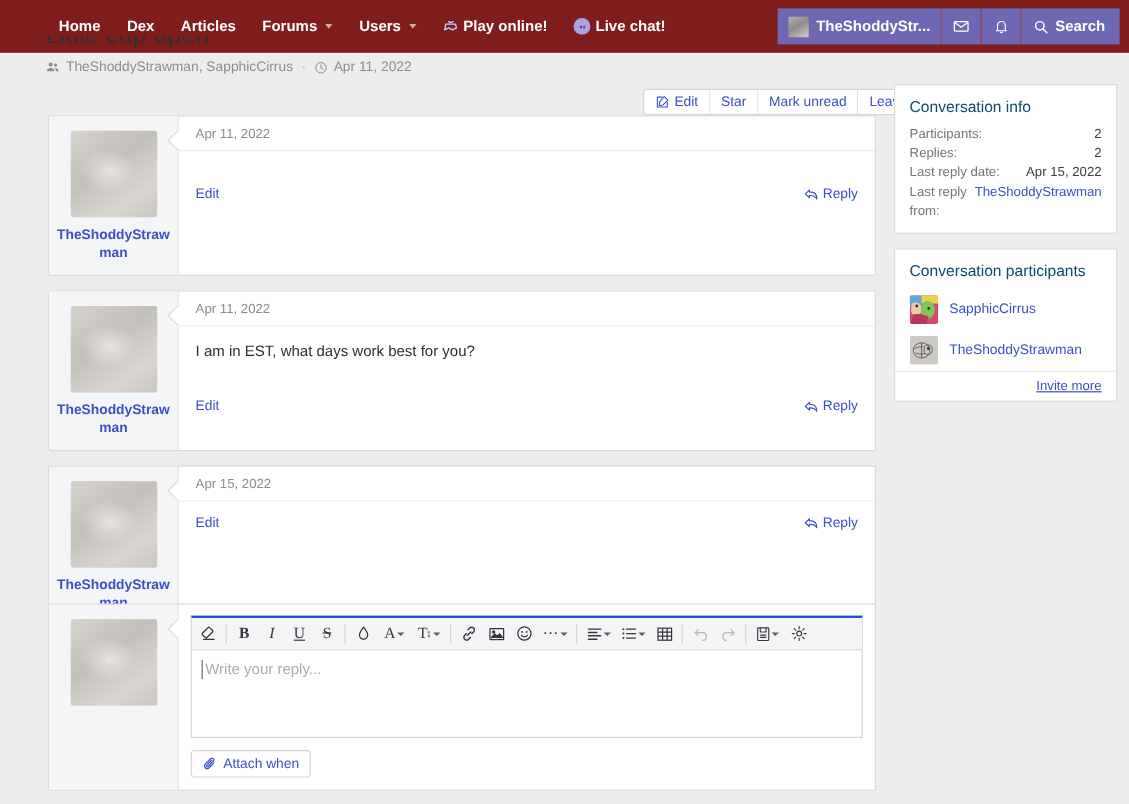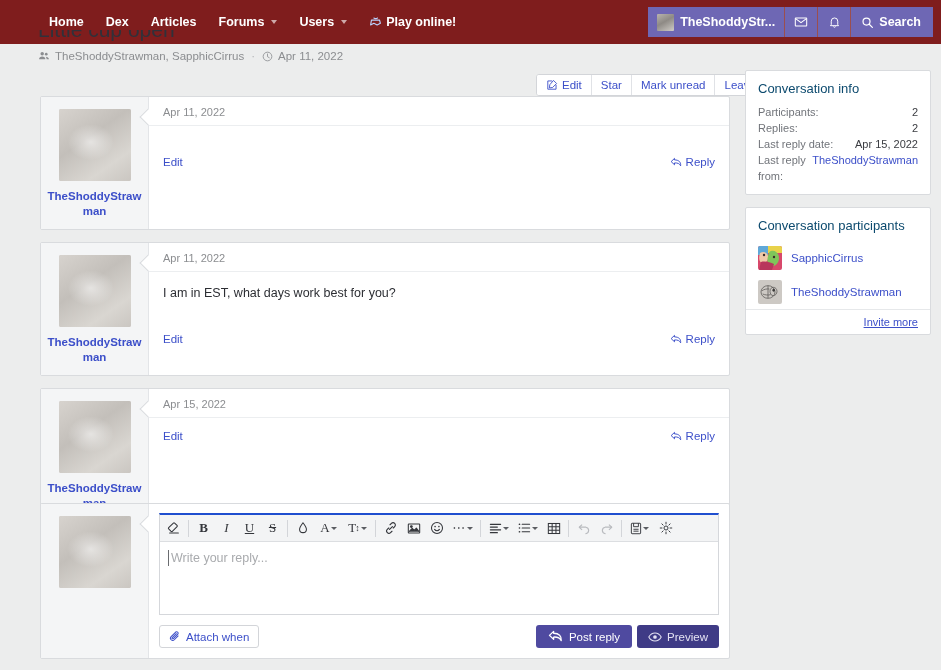--- a/index.html
+++ b/index.html
@@ -276,20 +276,29 @@
     </a>
     <a class="nav-item">
       <span class="play-ico">
         <svg width="13" height="13" viewBox="0 0 16 16" fill="none" stroke="#bcd4ff" stroke-width="1.4">
           <path d="M3 5h10M3 5l-1 6 4-2 4 2 4-2-1-4" stroke-linecap="round" stroke-linejoin="round"></path>
           <path d="M6 2.5c1.5 1 3 1 4.5 0" stroke-linecap="round"></path>
         </svg>
       </span>
       <span>Play online!</span>
     </a>
+    <a class="nav-item">
+      <span class="chat-ico">
+        <svg width="9" height="9" viewBox="0 0 12 12">
+          <ellipse cx="4.2" cy="6" rx="1.3" ry="1.7" fill="#4f4aa0"></ellipse>
+          <ellipse cx="7.8" cy="6" rx="1.3" ry="1.7" fill="#4f4aa0"></ellipse>
+        </svg>
+      </span>
+      <span>Live chat!</span>
+    </a>
   </div>
 
   <div class="nav-right">
     <div class="nav-user">
       <span class="nav-user-avatar"></span>
       <span>TheShoddyStr...</span>
     </div>
     <div class="nav-sep"></div>
     <div class="nav-icon-btn">
       <span>
@@ -680,34 +689,15 @@
     <div class="reply-actions">
       <div class="attach-btn">
         <span>
           <svg width="12" height="13" viewBox="0 0 14 15" fill="none" stroke="#3c4fc9" stroke-width="1.2">
             <path d="M10.6 6.9 6.2 11.3a2.6 2.6 0 0 1-3.7-3.7l5.3-5.3a1.8 1.8 0 0 1 2.5 2.5l-5.2 5.3a.9.9 0 0 1-1.3-1.3l4.7-4.7" stroke-linecap="round" stroke-linejoin="round"></path>
           </svg>
         </span>
         <span>Attach when</span>
       </div>
 
-      <div class="btn-grp">
-        <button class="btn-primary">
-          <span>
-            <svg width="15" height="13" viewBox="0 0 16 14" fill="none" stroke="#fff" stroke-width="1.4">
-              <path d="M6 1.5 1.5 5.8 6 10V7.6c4.3-.3 6.8 1 8.2 3.8.3-5.2-2.3-7.7-8.2-7.9z" stroke-linejoin="round"></path>
-            </svg>
-          </span>
-          <span>Post reply</span>
-        </button>
-        <button class="btn-secondary">
-          <span>
-            <svg width="14" height="12" viewBox="0 0 16 12" fill="none" stroke="#e4e2f3" stroke-width="1.2">
-              <path d="M.9 6S3.5 1.4 8 1.4 15.1 6 15.1 6 12.5 10.6 8 10.6.9 6 .9 6z"></path>
-              <circle cx="8" cy="6" r="2.1" fill="#e4e2f3" stroke="none"></circle>
-            </svg>
-          </span>
-          <span>Preview</span>
-        </button>
-      </div>
     </div>
   </div>
 </div>
 
 </body></html>

